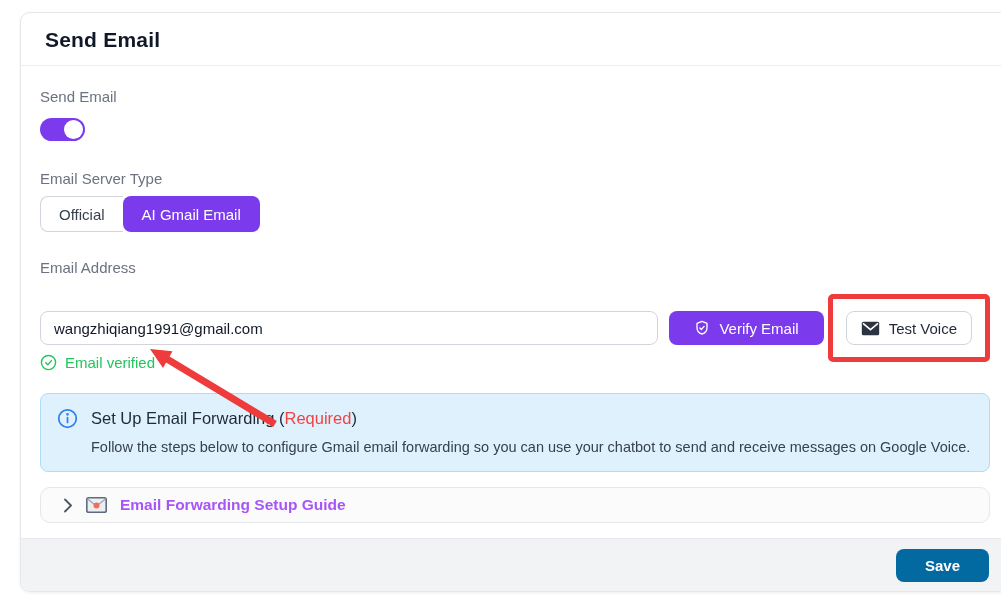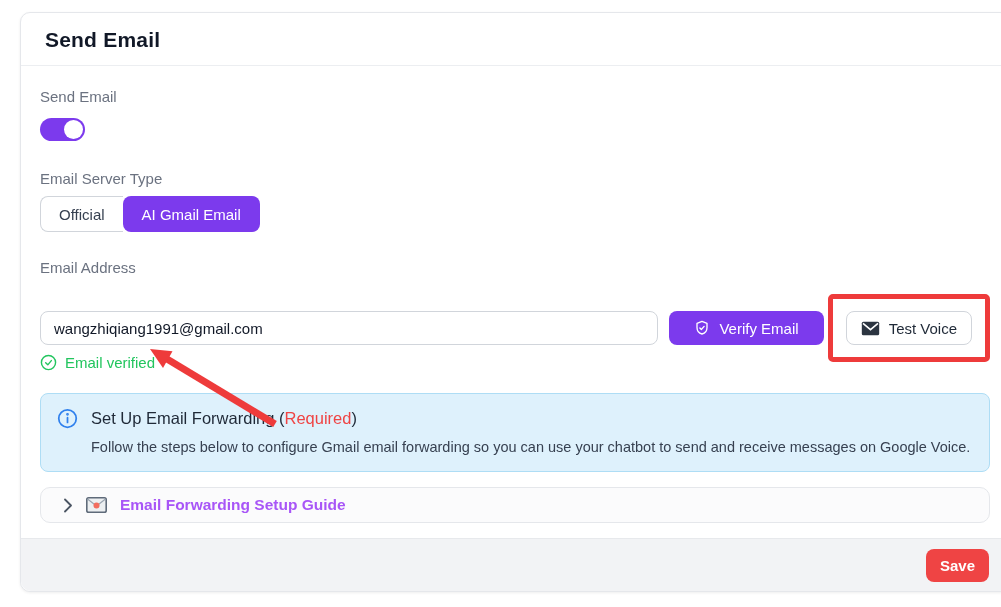--- a/index.html
+++ b/index.html
@@ -52,21 +52,21 @@
   .info-title { font-size: 16.5px; color: #1f2937; }
   .required-word { color: #ef4444; }
   .info-desc { margin: 10px 0 0 34px; font-size: 14.5px; color: #374151; }
 
   
   .guide-box { margin-top: 15px; height: 36px; background: #fbfbfc; border: 1px solid #e5e7eb; border-radius: 10px; display: flex; align-items: center; gap: 13px; padding: 0 22px; cursor: pointer; }
   .guide-label { color: #a855f7; font-weight: 700; font-size: 15.5px; }
 
   
   .card-footer { margin-top: auto; height: 53px; background: #f2f3f5; border-top: 1px solid #e7e9ec; border-radius: 0 0 10px 10px; display: flex; align-items: center; justify-content: flex-end; padding: 0 20px; }
-  .save-btn { background: #ef4444; color: #fff; font-weight: 700; font-size: 15px; border: none; border-radius: 8px; padding: 8px 14px; cursor: pointer; font-family: "Liberation Sans", sans-serif; }
+  .save-btn { background: #0369a1; color: #fff; font-weight: 700; font-size: 15px; border: none; border-radius: 8px; padding: 8px 29px; cursor: pointer; font-family: "Liberation Sans", sans-serif; }
 
   
   .arrow-overlay { position: absolute; left: 0; top: 0; width: 990px; height: 580px; pointer-events: none; z-index: 5; }
 
   .icon { flex: 0 0 auto; display: inline-flex; }
 </style>
 </head>
 <body>
 
 <div class="card">

